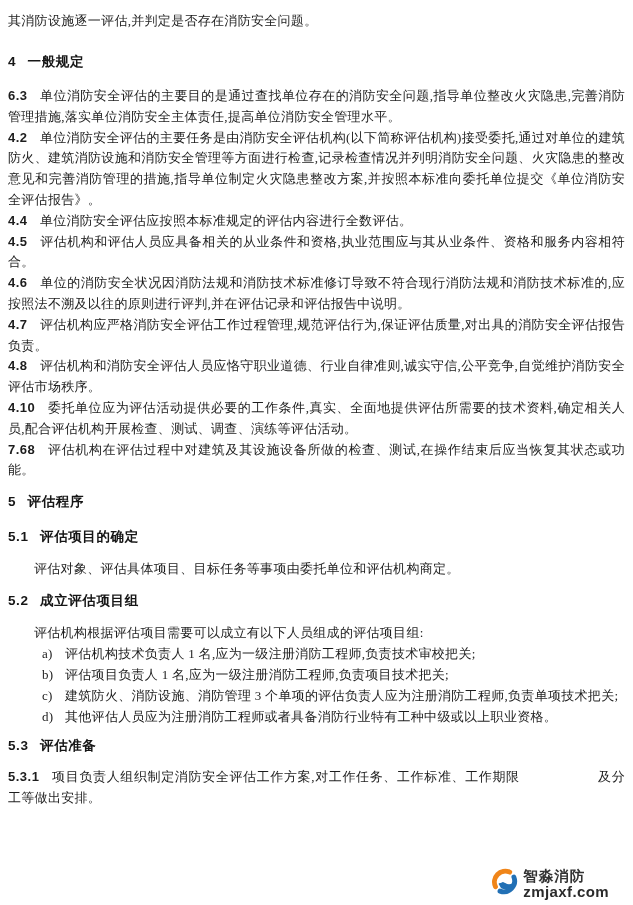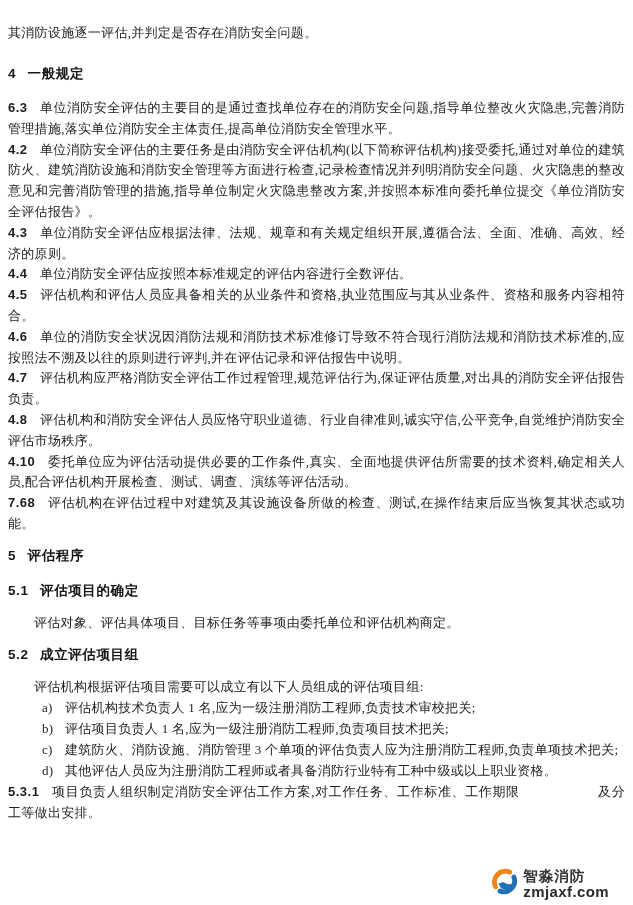--- a/index.html
+++ b/index.html
@@ -1,18 +1,18 @@
 <!DOCTYPE html>
 <html><head>
 <meta charset="utf-8">
 <style>
   html, body { margin:0; padding:0; background:#ffffff; }
   .page {
     position:relative; width:633px; height:905px; overflow:hidden;
-    box-sizing:border-box; padding:22px 8px 0 8px;
+    box-sizing:border-box; padding:10px 8px 0 8px;
     background:#ffffff; color:#1d1d1d;
     font-family:"Liberation Serif","DejaVu Serif",serif;
     font-size:13px; line-height:21px; letter-spacing:0.3px;
   }
   p { margin:0; text-align:justify; }
   .cnum {
     font-family:"Liberation Sans","DejaVu Sans",sans-serif;
     font-weight:700; letter-spacing:0.5px; margin-right:0.95em;
   }
   h2, h3 {
@@ -51,21 +51,20 @@
 
   <p>其消防设施逐一评估,并判定是否存在消防安全问题。</p>
 
   <h2 class="chapter-4">
     <span class="hnum">4</span><span>一般规定</span>
   </h2>
 
   <div class="clauses" id="sec4-clauses">
       <p><span class="cnum">6.3</span><span>单位消防安全评估的主要目的是通过查找单位存在的消防安全问题,指导单位整改火灾隐患,完善消防管理措施,落实单位消防安全主体责任,提高单位消防安全管理水平。</span></p>
       <p><span class="cnum">4.2</span><span>单位消防安全评估的主要任务是由消防安全评估机构(以下简称评估机构)接受委托,通过对单位的建筑防火、建筑消防设施和消防安全管理等方面进行检查,记录检查情况并列明消防安全问题、火灾隐患的整改意见和完善消防管理的措施,指导单位制定火灾隐患整改方案,并按照本标准向委托单位提交《单位消防安全评估报告》。</span></p>
-      <p><span class="cnum">4.3</span><span>单位消防安全评估应根据法律、法规、规章和有关规定组织开展,遵循合法、全面、准确、高效、经济的原则。</span></p>
       <p><span class="cnum">4.4</span><span>单位消防安全评估应按照本标准规定的评估内容进行全数评估。</span></p>
       <p><span class="cnum">4.5</span><span>评估机构和评估人员应具备相关的从业条件和资格,执业范围应与其从业条件、资格和服务内容相符合。</span></p>
       <p><span class="cnum">4.6</span><span>单位的消防安全状况因消防法规和消防技术标准修订导致不符合现行消防法规和消防技术标准的,应按照法不溯及以往的原则进行评判,并在评估记录和评估报告中说明。</span></p>
       <p><span class="cnum">4.7</span><span>评估机构应严格消防安全评估工作过程管理,规范评估行为,保证评估质量,对出具的消防安全评估报告负责。</span></p>
       <p><span class="cnum">4.8</span><span>评估机构和消防安全评估人员应恪守职业道德、行业自律准则,诚实守信,公平竞争,自觉维护消防安全评估市场秩序。</span></p>
       <p><span class="cnum">4.10</span><span>委托单位应为评估活动提供必要的工作条件,真实、全面地提供评估所需要的技术资料,确定相关人员,配合评估机构开展检查、测试、调查、演练等评估活动。</span></p>
       <p><span class="cnum">7.68</span><span>评估机构在评估过程中对建筑及其设施设备所做的检查、测试,在操作结束后应当恢复其状态或功能。</span></p>
     </div>
 
   <h2 class="chapter-5">
@@ -84,20 +83,23 @@
 
   <p class="indent2">评估机构根据评估项目需要可以成立有以下人员组成的评估项目组:</p>
 
   <div class="list" id="project-group-list">
       <p class="list-item"><span class="marker">a)</span><span>评估机构技术负责人 1 名,应为一级注册消防工程师,负责技术审校把关;</span></p>
       <p class="list-item"><span class="marker">b)</span><span>评估项目负责人 1 名,应为一级注册消防工程师,负责项目技术把关;</span></p>
       <p class="list-item"><span class="marker">c)</span><span>建筑防火、消防设施、消防管理 3 个单项的评估负责人应为注册消防工程师,负责单项技术把关;</span></p>
       <p class="list-item"><span class="marker">d)</span><span>其他评估人员应为注册消防工程师或者具备消防行业特有工种中级或以上职业资格。</span></p>
     </div>
 
+  <h3 class="sub-53">
+    <span class="hnum">5.3</span><span>评估准备</span>
+  </h3>
 
   <p><span class="cnum">5.3.1</span><span>项目负责人组织制定消防安全评估工作方案,对工作任务、工作标准、工作期限</span><span class="wm-gap"></span><span>及分工等做出安排。</span></p>
 
   <div class="watermark">
     <span>
       <svg width="27" height="27" viewBox="0 0 36 36" aria-hidden="true">
         <path d="M6 25 A14.5 14.5 0 0 1 25 5.5" fill="none" stroke="#f08519" stroke-width="6.5" stroke-linecap="round"></path>
         <path d="M30.5 12 A14.5 14.5 0 0 1 12 30.8" fill="none" stroke="#2270b5" stroke-width="6.5" stroke-linecap="round"></path>
         <path d="M10 21 q5 -4 9 -1 q5 3.5 10 0 l-2.5 6 q-7 4.5 -13 1 z" fill="#2270b5"></path>
         <path d="M12 19.5 q4 -3 8 -0.5" stroke="#ffffff" stroke-width="1.3" fill="none"></path>

